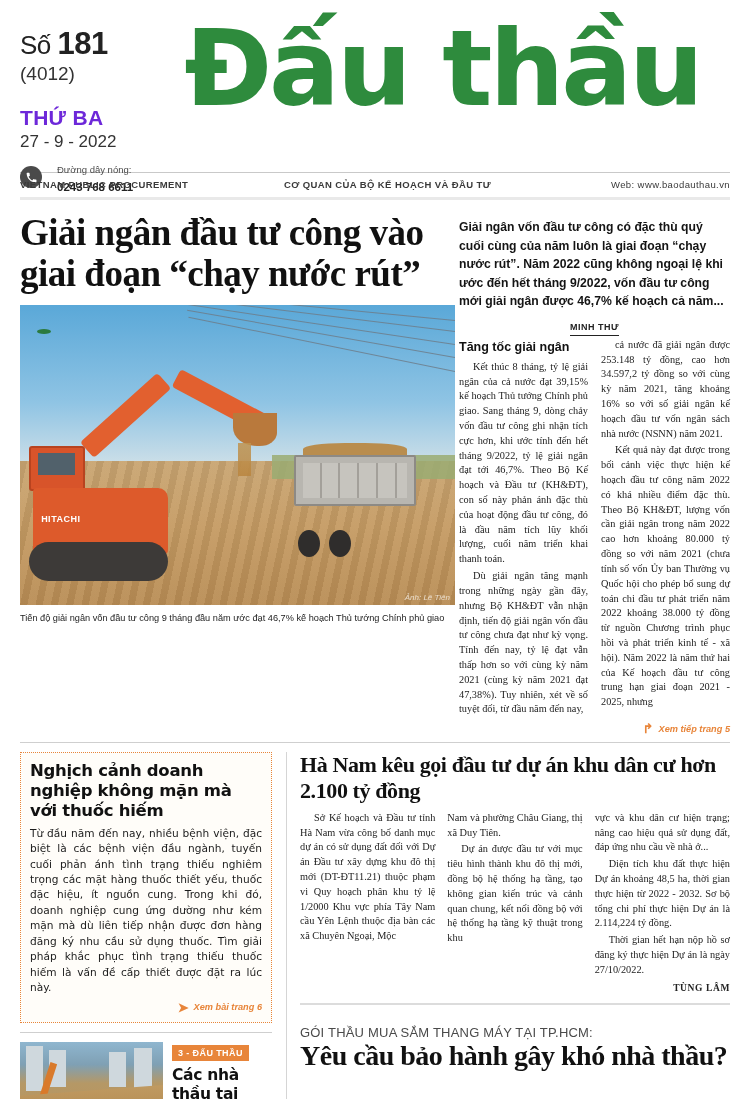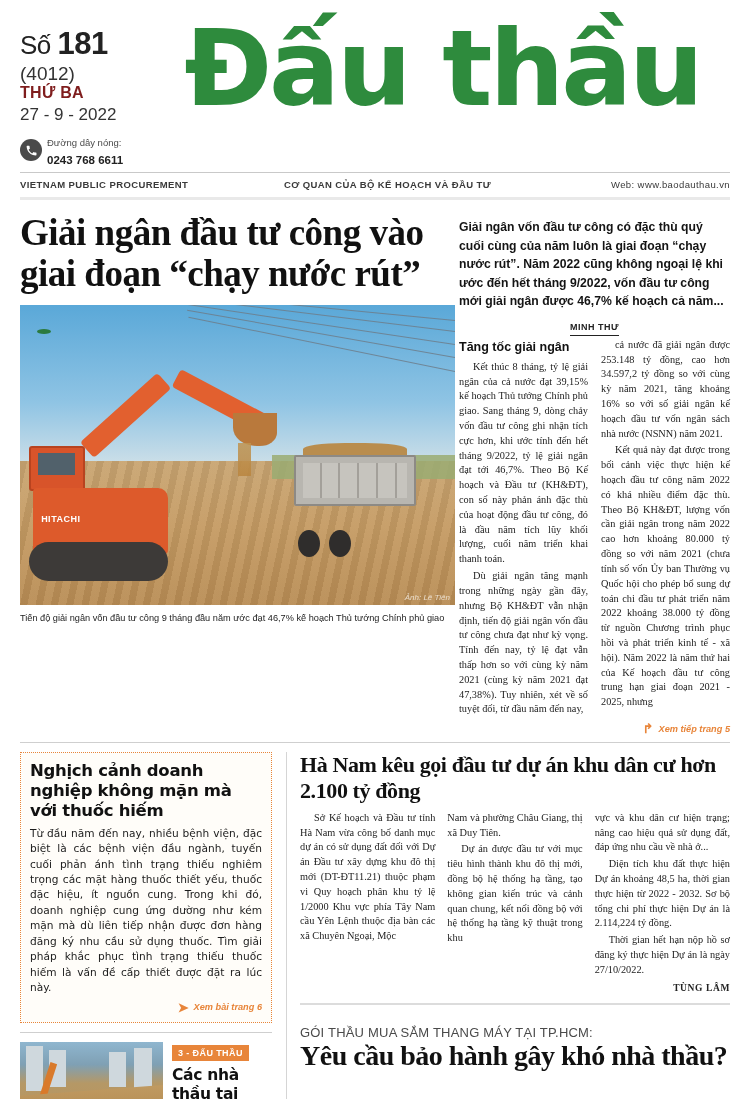--- a/index.html
+++ b/index.html
@@ -12,23 +12,23 @@
     overflow: hidden;
   }
   .page { width: 750px; height: 1099px; position: relative; padding: 0 20px; }
 
   
   .masthead { display: flex; align-items: flex-start; padding-top: 16px; height: 170px; }
   .mast-left { width: 135px; padding-top: 12px; }
   .issue-line { font-size: 26px; color: #222; letter-spacing: -0.5px; line-height: 1; }
   .issue-line .num { font-weight: bold; font-size: 31px; }
   .issue-sub { font-size: 19px; color: #333; margin-top: 5px; line-height: 1; }
-  .weekday { font-size: 16px; font-weight: bold; color: #7f1d1d; margin-top: 2px; letter-spacing: .3px; line-height: 1; }
+  .weekday { font-size: 21px; font-weight: bold; color: #6d28d9; margin-top: 24px; letter-spacing: .3px; line-height: 1; }
   .datestr { font-size: 17px; color: #333; margin-top: 5px; line-height: 1; }
-  .hotline { display: flex; align-items: center; gap: 5px; margin-top: 9px; }
+  .hotline { display: flex; align-items: center; gap: 15px; margin-top: 9px; }
   .phone-circle {
     width: 22px; height: 22px; border-radius: 50%; background: #4a4a4a;
     display: flex; align-items: center; justify-content: center; flex: 0 0 22px;
   }
   .phone-circle svg { width: 13px; height: 13px; fill: #ffffff; }
   .hotline-text { line-height: 1.15; }
   .hotline-label { font-size: 9.5px; color: #4a4a4a; }
   .hotline-num { font-size: 11.5px; font-weight: bold; color: #222; }
 
   .mast-title {

